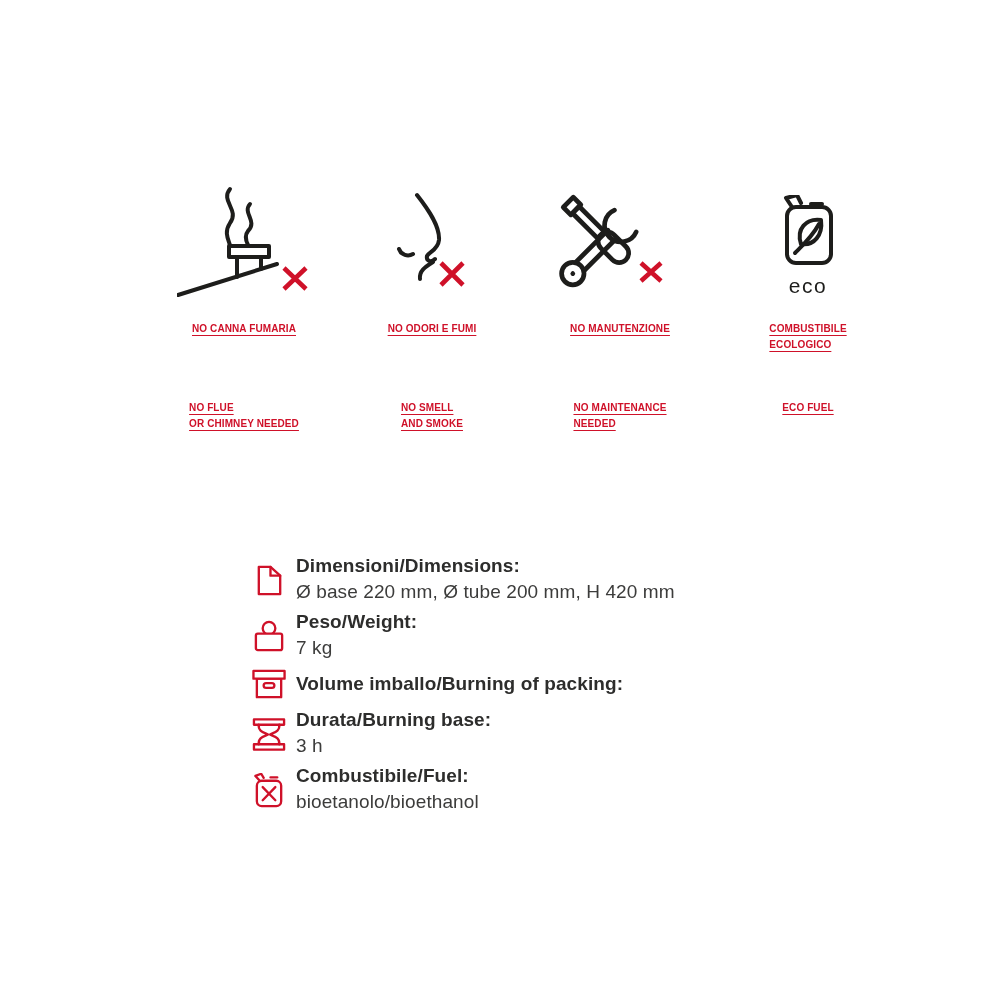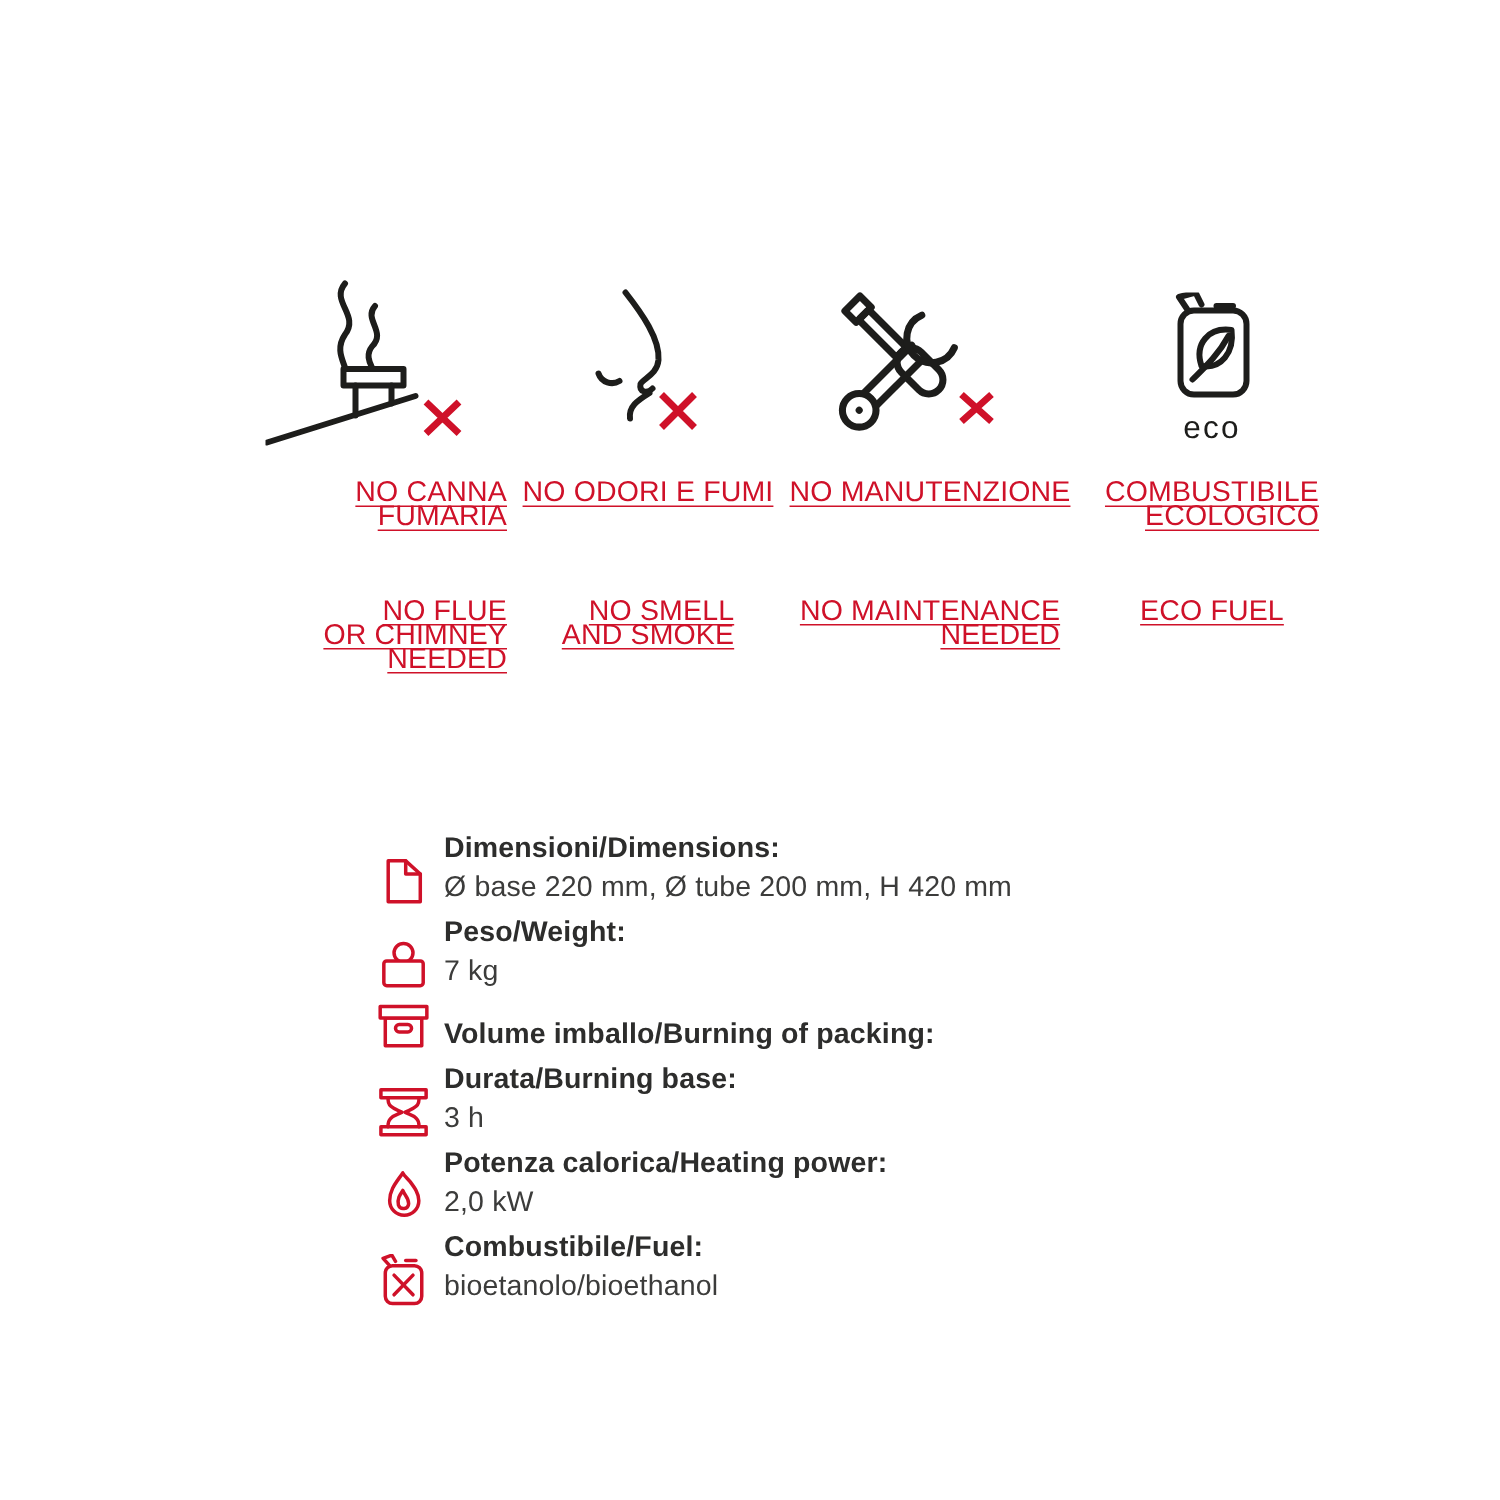--- a/index.html
+++ b/index.html
@@ -16,30 +16,30 @@
   }
   
   .features{position:absolute;left:150px;top:183px;width:752px;display:flex;}
   .fcol{width:188px;display:flex;flex-direction:column;align-items:center;}
   .icon-box{height:120px;width:100%;display:flex;align-items:center;justify-content:center;position:relative;}
   .icon-box.eco{flex-direction:column;justify-content:center;padding-top:6px;}
   .eco-text{
     font-size:21px;color:var(--dark);letter-spacing:1.5px;line-height:24px;margin-top:1px;
   }
   .red-label{
-    color:var(--red);font-weight:normal;font-size:19px;line-height:16px;
-    text-align:right;text-decoration:underline;text-underline-offset:3px;
+    color:var(--red);font-weight:bold;font-size:10px;line-height:16px;
+    text-align:left;text-decoration:underline;text-underline-offset:3px;
     text-decoration-thickness:1.2px;text-decoration-skip-ink:none;
     white-space:pre-line;letter-spacing:0.1px;
   }
   .label-it{margin-top:18px;min-height:40px;}
   .label-en{margin-top:39px;}
   
   .specs{position:absolute;left:252px;top:553px;}
-  .spec-row{display:flex;align-items:flex-end;margin-bottom:4px;}
+  .spec-row{display:flex;align-items:center;margin-bottom:4px;}
   .spec-icon{width:35px;height:35px;flex:none;margin-right:9px;margin-top:3px;}
   .spec-title{font-size:19px;font-weight:bold;color:var(--title);line-height:26px;letter-spacing:0.1px;}
   .spec-value{font-size:19px;color:var(--body);line-height:26px;letter-spacing:0.1px;}
   svg{display:block;}
   .dk{stroke:var(--dark);fill:none;stroke-width:4;stroke-linecap:round;stroke-linejoin:round;}
   .dk-f{fill:var(--dark);stroke:none;}
   .rx{stroke:var(--red);fill:none;stroke-width:4.6;stroke-linecap:butt;}
   .rd{stroke:var(--red);fill:none;stroke-width:2.4;stroke-linecap:round;stroke-linejoin:round;}
   .rd-mask{fill:#ffffff;stroke:var(--red);stroke-width:2.4;stroke-linejoin:round;}
 </style>
@@ -163,30 +163,20 @@
       <rect class="rd" x="2" y="28" width="31" height="5.5"></rect>
       <path class="rd" d="M7,8 C6,15 13,16 16.5,18 C13,20 6,21 7,28"></path>
       <path class="rd" d="M28,8 C29,15 22,16 18.5,18 C22,20 29,21 28,28"></path>
     </svg>
     <div>
       <div class="spec-title">Durata/Burning base:</div>
       <div class="spec-value">3 h</div>
     </div>
   </div>
 
-  <div class="spec-row">
-    <svg class="spec-icon" viewBox="0 0 36 36">
-      <path class="rd" d="M17,2 C13,8 8,13 8,21 A10,10 0 0 0 28,21 C28,16 25,12 22,8 C20,5.5 18,4 17,2 Z"></path>
-      <path class="rd" d="M14,24 C13,20 15,17 17,14 C18,17 21,19 21,23 A3.6,3.6 0 0 1 14,24"></path>
-    </svg>
-    <div>
-      <div class="spec-title">Potenza calorica/Heating power:</div>
-      <div class="spec-value">2,0 kW</div>
-    </div>
-  </div>
 
   <div class="spec-row">
     <svg class="spec-icon" viewBox="0 0 36 36">
       <rect class="rd" x="5" y="8" width="25" height="26" rx="5"></rect>
       <path class="rd" d="M8,8 L3.5,3 L9.5,0.8 L12,5"></path>
       <path class="rd" d="M19,4.5 H26"></path>
       <path class="rd" d="M11,14.5 L24,28 M24,14.5 L11,28"></path>
     </svg>
     <div>
       <div class="spec-title">Combustibile/Fuel:</div>

